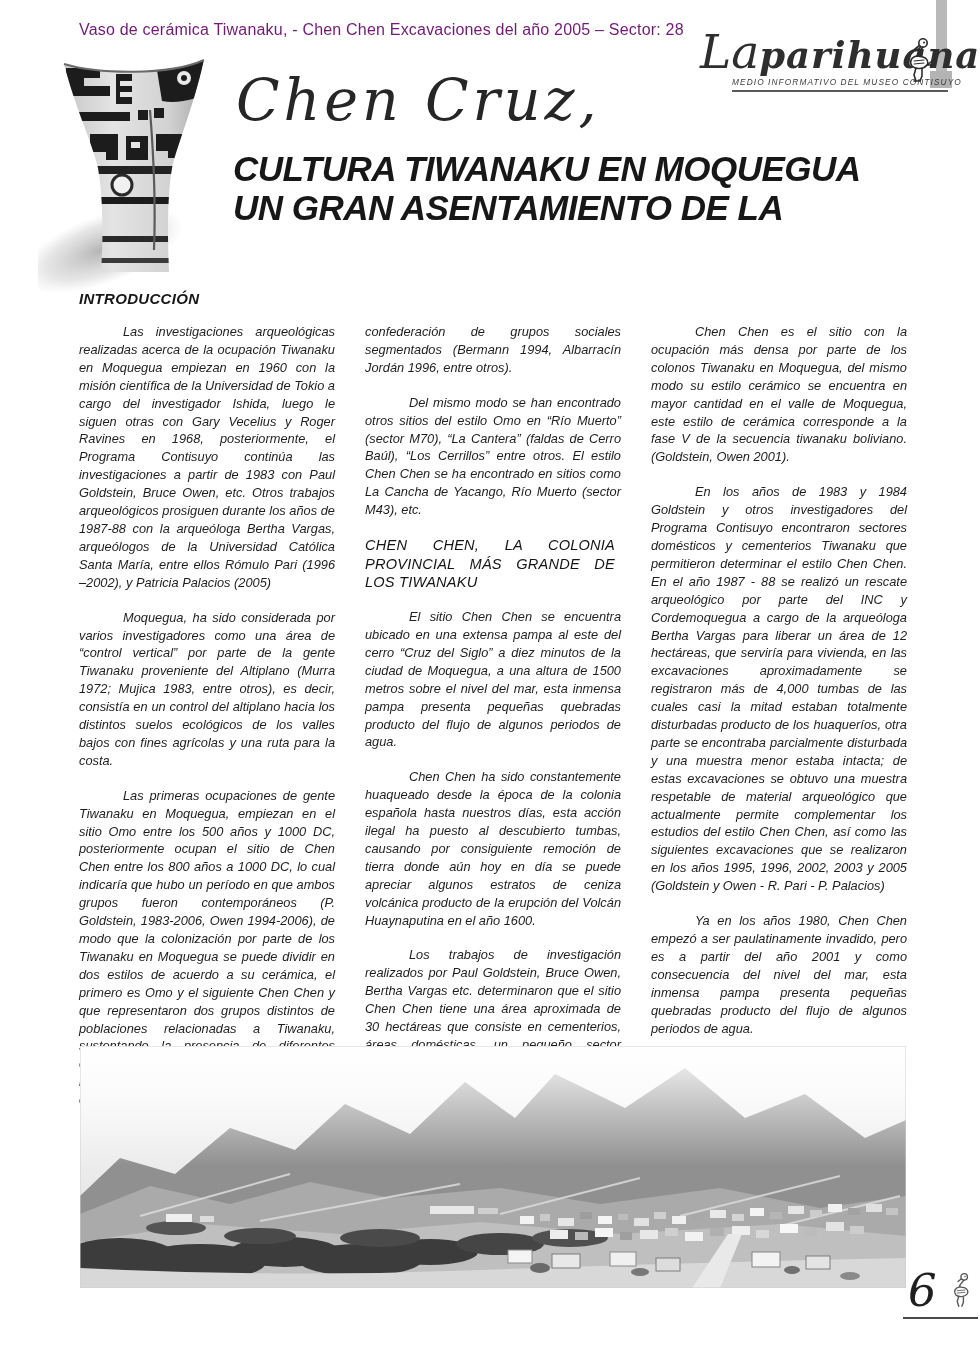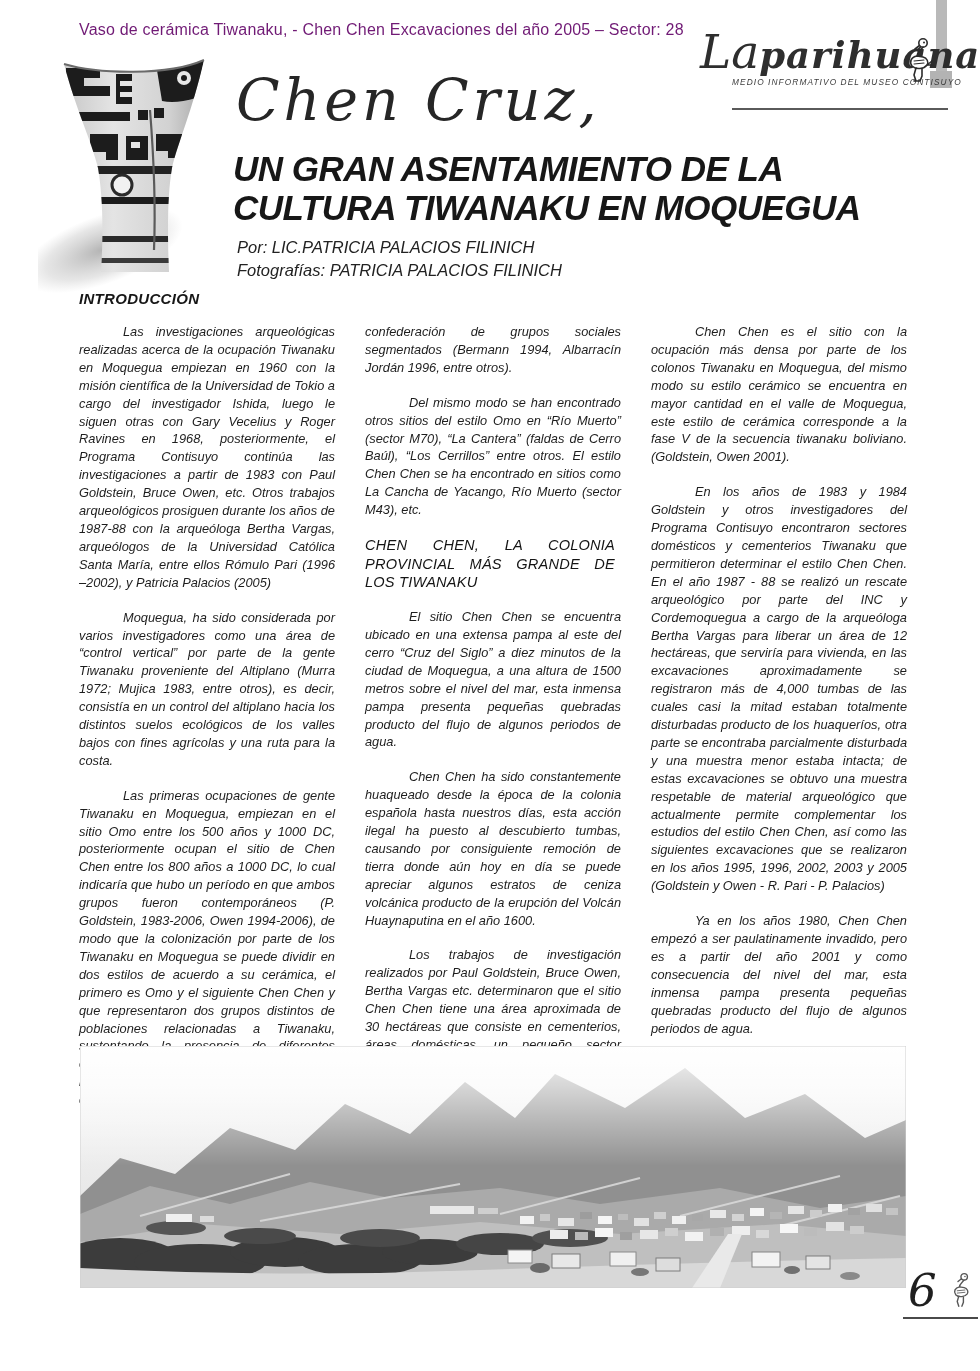--- a/index.html
+++ b/index.html
@@ -24,21 +24,21 @@
   .masthead{position:absolute;left:700px;top:28px;width:250px;}
   .logo-script{
     font-family:"DejaVu Serif",serif;font-style:italic;
     color:#2e2e2e;white-space:nowrap;line-height:1;
   }
   .logo-la{font-size:47px;}
   .logo-rest{font-size:37px;letter-spacing:1px;font-weight:bold;}
   .logo-tagline{
     margin-top:2px;margin-left:32px;width:216px;
     font-style:italic;font-size:8.3px;letter-spacing:1.1px;color:#3c3c3c;
-    border-bottom:2px solid #5a5a5a;padding-bottom:21px;white-space:nowrap;
+    border-bottom:2px solid #5a5a5a;padding-bottom:3px;white-space:nowrap;
   }
   .masthead-bird{position:absolute;left:193px;top:8px;}
   
   .vase-wrap{position:absolute;left:38px;top:50px;}
   
   .script-title{
     position:absolute;left:236px;top:72px;
     font-family:"DejaVu Serif",serif;font-style:italic;font-weight:400;
     font-size:57px;letter-spacing:4px;color:#262626;line-height:1;
   }
@@ -155,28 +155,24 @@
         <rect x="60" y="208" width="76" height="5" fill="#3a3a3a"></rect>
         <path d="M112,60 C116,110 118,150 116,200" stroke="#5a5a5a" stroke-width="2.2" fill="none"></path>
       </g>
       <path d="M26,14 C60,24 130,26 166,10" fill="none" stroke="#6a6a6a" stroke-width="2"></path>
     </svg>
   </div>
 
   <div class="script-title">Chen Cruz,</div>
 
   <div class="main-title">
+    <div>CULTURA TIWANAKU EN MOQUEGUA</div>
     <div>UN GRAN ASENTAMIENTO DE LA</div>
-    <div>CULTURA TIWANAKU EN MOQUEGUA</div>
-  </div>
-
-  <div class="byline">
-    <div>Por: LIC.PATRICIA PALACIOS FILINICH</div>
-    <div>Fotografías: PATRICIA PALACIOS FILINICH</div>
-  </div>
+  </div>
+
 
   <div class="intro-heading">INTRODUCCIÓN</div>
 
   <div class="columns">
     <div class="col">
       <p>Las investigaciones arqueológicas realizadas acerca de la ocupación Tiwanaku en Moquegua empiezan en 1960 con la misión científica de la Universidad de Tokio a cargo del investigador Ishida, luego le siguen otras con Gary Vecelius y Roger Ravines en 1968, posteriormente, el Programa Contisuyo continúa las investigaciones a partir de 1983 con Paul Goldstein, Bruce Owen, etc. Otros trabajos arqueológicos prosiguen durante los años de 1987-88 con la arqueóloga Bertha Vargas, arqueólogos de la Universidad Católica Santa María, entre ellos Rómulo Pari (1996 –2002), y Patricia Palacios (2005)</p>
       <p>Moquegua, ha sido considerada por varios investigadores como una área de “control vertical” por parte de la gente Tiwanaku proveniente del Altiplano (Murra 1972; Mujica 1983, entre otros), es decir, consistía en un control del altiplano hacia los distintos suelos ecológicos de los valles bajos con fines agrícolas y una ruta para la costa.</p>
       <p>Las primeras ocupaciones de gente Tiwanaku en Moquegua, empiezan  en el sitio Omo entre los 500 años y 1000 DC, posteriormente ocupan el sitio de Chen Chen entre los 800 años a 1000 DC, lo cual indicaría que hubo un período en que ambos grupos fueron contemporáneos (P. Goldstein, 1983-2006, Owen 1994-2006), de modo que la colonización por parte de los Tiwanaku en Moquegua se puede dividir en dos estilos de acuerdo a su cerámica, el primero es Omo y el siguiente Chen Chen y que representaron  dos grupos distintos de poblaciones relacionadas a Tiwanaku, sustentando la presencia de diferentes etnias o unidades sociales, que según recientes interpretaciones, Tiwanaku era considerada como una</p>
     </div>
     <div class="col">

